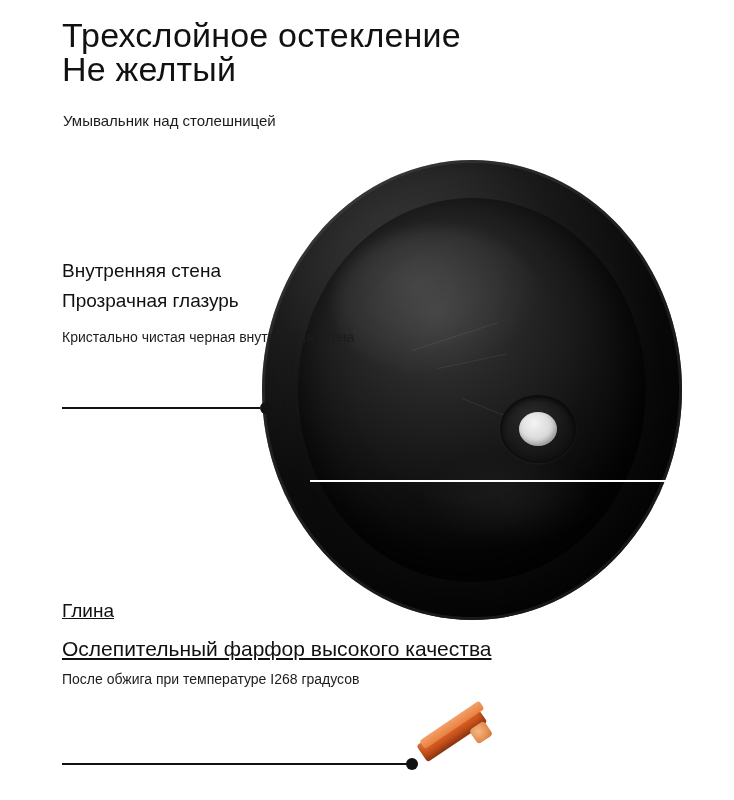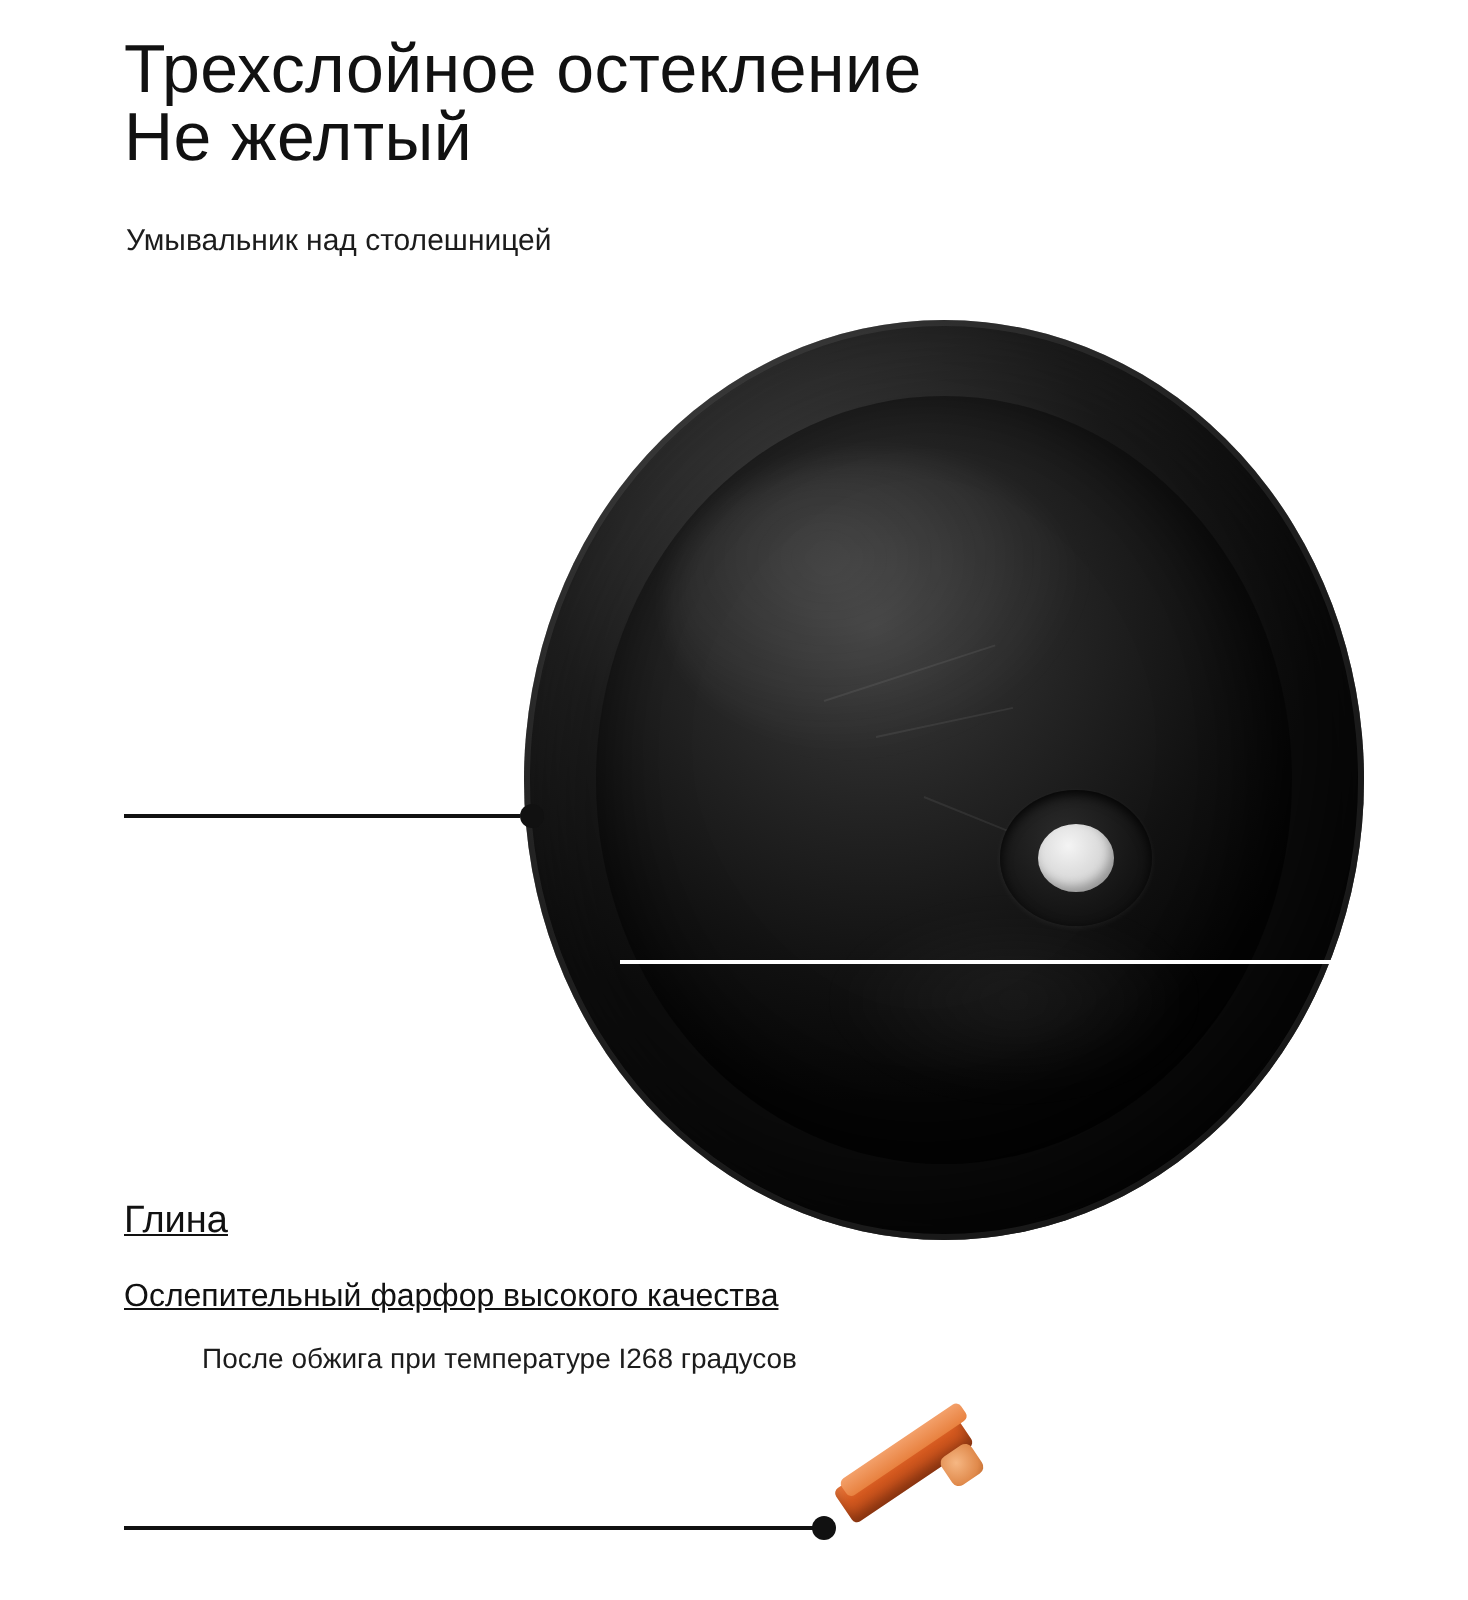--- a/index.html
+++ b/index.html
@@ -201,30 +201,29 @@
     left: 62px;
     top: 596px;
     width: 600px;
   }
   .callout-b .callout-title {
     font-size: 19px;
     line-height: 30px;
     text-decoration: underline;
   }
   .callout-b .callout-title.big {
-    font-size: 16px;
+    font-size: 21px;
     line-height: 34px;
     margin-top: 6px;
   }
   .callout-b .callout-sub {
     margin-top: 12px;
   }
   .callout-b .callout-sub.second {
     margin-top: 2px;
-    margin-left: 39px;
   }
 
   .leader-b {
     position: absolute;
     left: 62px;
     top: 758px;
     width: 355px;
     height: 12px;
   }
 
@@ -290,20 +289,25 @@
     <div class="bowl-sheen2"></div>
     <div class="scratch" style="left:150px; top:200px; width:90px; transform:rotate(-18deg);"></div>
     <div class="scratch" style="left:176px; top:218px; width:70px; transform:rotate(-12deg);"></div>
     <div class="scratch" style="left:200px; top:248px; width:60px; transform:rotate(22deg);"></div>
     <div class="drain-ring"></div>
     <div class="drain-center"></div>
   </div>
 
   <div class="photo-divider"></div>
 
+  <div class="callout-a">
+    <div class="callout-title">Внутренняя стена</div>
+    <div class="callout-title">Прозрачная глазурь</div>
+    <div class="callout-sub">Кристально чистая черная внутренняя стена</div>
+  </div>
 
   <div class="leader-a">
     <div class="leader-line" style="width:198px;"></div>
     <div class="leader-dot" style="left:198px;"></div>
   </div>
 
   <div class="callout-b">
     <div class="callout-title">Глина</div>
     <div class="callout-title big">Ослепительный фарфор высокого качества</div>
     <div class="callout-sub second">После обжига при температуре I268 градусов</div>

